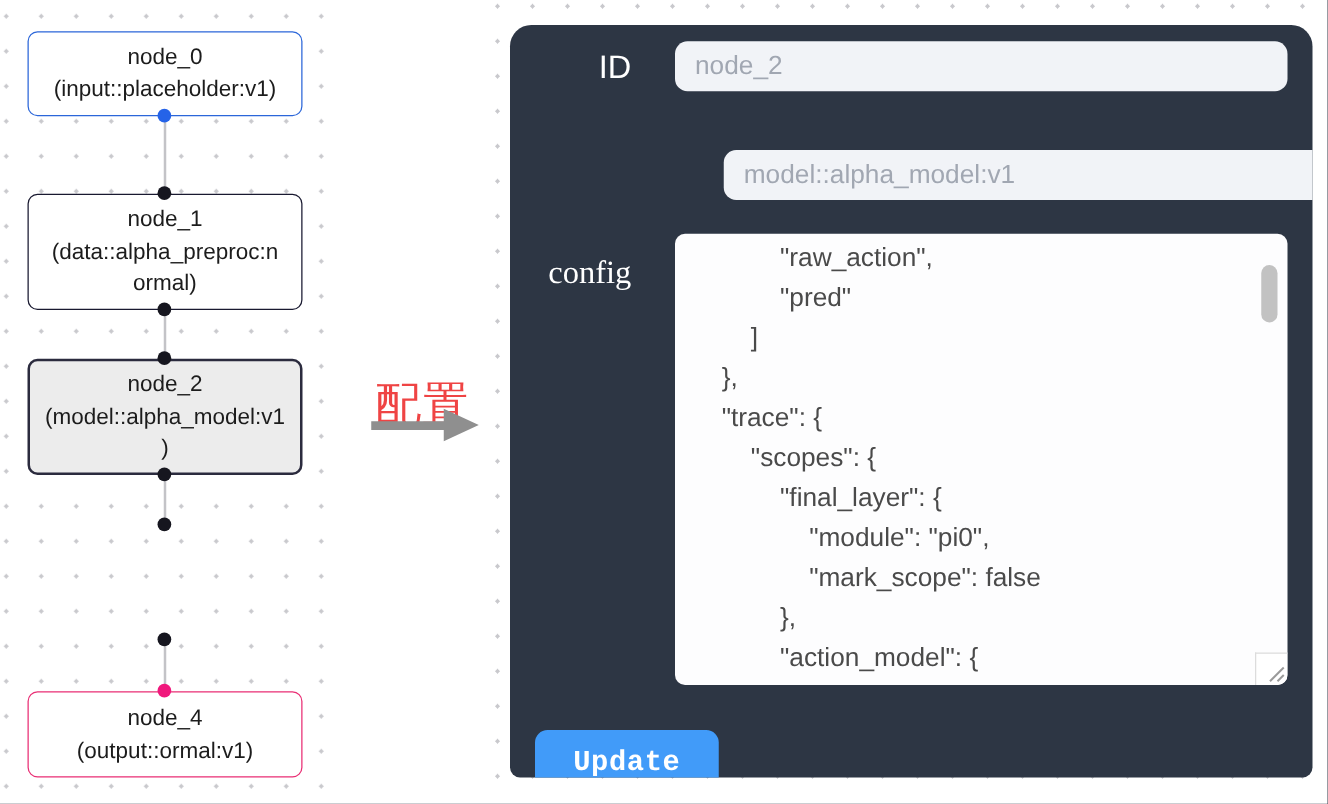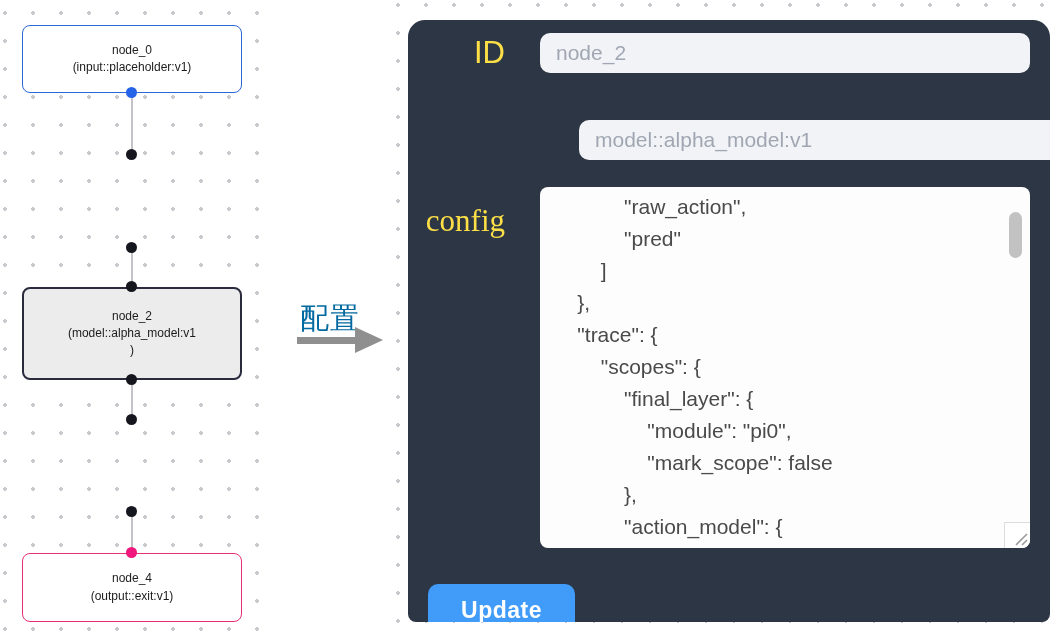--- a/index.html
+++ b/index.html
@@ -22,21 +22,21 @@
 
   
   .node {
     position:absolute;
     left:22px; width:220px;
     background:#ffffff;
     border:1.5px solid #191930;
     border-radius:8px;
     display:flex; align-items:center; justify-content:center;
     text-align:center;
-    font-size:12px; line-height:1.42; color:#1c1c1c;
+    font-size:18px; line-height:1.42; color:#1c1c1c;
     white-space:pre-line;
     cursor:default;
   }
   #node-0 { top:25px;  height:68px; border-color:#2b66d9; }
   #node-1 { top:155px; height:93px; }
   #node-2 { top:287px; height:93px; background:#ececec; border-width:2px; border-color:#2b2b3e; }
   #node-3 { top:420px; height:92px; }
   #node-4 { top:553px; height:69px; border-color:#e92e74; }
 
   .edge {
@@ -54,21 +54,21 @@
   }
   #handle-0-b { top:87px; background:#2563e8; }
   #handle-1-t { top:149px; } #handle-1-b { top:242px; }
   #handle-2-t { top:281px; } #handle-2-b { top:374px; }
   #handle-3-t { top:414px; } #handle-3-b { top:506px; }
   #handle-4-t { top:547px; background:#f0187c; }
 
   
   #annotation-label {
     position:absolute; left:300px; top:299px;
-    font-size:29px; color:#0369a1; letter-spacing:1px;
+    font-size:37px; color:#ef4444; letter-spacing:1px;
   }
   #annotation-arrow { position:absolute; left:297px; top:327px; width:88px; height:27px; }
   #annotation-arrow .shaft {
     position:absolute; left:0; top:10px; width:60px; height:7px; background:#8f8f8f;
   }
   #annotation-arrow .head {
     position:absolute; left:58px; top:0;
     width:0; height:0;
     border-left:28px solid #8f8f8f;
     border-top:13.5px solid transparent;
@@ -79,21 +79,21 @@
   #panel {
     position:absolute; left:15px; top:20px;
     width:642px; height:602px;
     background:#2d3644;
     border-radius:17px 17px 8px 8px;
     overflow:hidden;
   }
   .field-label {
     position:absolute; left:0; width:97px;
     text-align:right;
-    color:#fde047; font-size:31px;
+    color:#ffffff; font-size:26px;
   }
   #label-id     { top:13px;  height:40px; line-height:40px; }
   #label-type   { top:92px;  height:40px; line-height:40px; }
   #label-config { top:183px;font-family:Liberation Serif, serif; }
 
   .panel-input {
     position:absolute; left:132px; width:490px; height:40px;
     background:#f1f3f7;
     border:none; outline:none;
     border-radius:10px;
@@ -132,41 +132,44 @@
     border-left:1px solid #dcdcdc;
   }
   #config-resize-corner svg { position:absolute; right:2px; bottom:2px; }
 
   #update-button {
     position:absolute; left:20px; top:564px;
     width:147px; height:52px;
     background:#419bf9;
     border:none; border-radius:10px;
     color:#ffffff;
-    font-family:Liberation Sans, sans-serif;
+    font-family:Liberation Mono, monospace;
     font-size:23px; font-weight:bold; letter-spacing:0.5px;
     cursor:pointer;
   }
 </style>
 </head>
 <body>
 
 <div class="canvas" id="canvas-left">
   <div class="edge" id="edge-0"></div>
   <div class="edge" id="edge-1"></div>
   <div class="edge" id="edge-2"></div>
   <div class="edge" id="edge-3"></div>
 
   <div class="node" id="node-0">node_0
 (input::placeholder:v1)</div>
+  <div class="node" id="node-1">node_1
+(data::alpha_preproc:n
+ormal)</div>
   <div class="node" id="node-2">node_2
 (model::alpha_model:v1
 )</div>
   <div class="node" id="node-4">node_4
-(output::exit:v1)</div>
+(output::ormal:v1)</div>
 
   <div class="handle" id="handle-0-b"></div>
   <div class="handle" id="handle-1-t"></div>
   <div class="handle" id="handle-1-b"></div>
   <div class="handle" id="handle-2-t"></div>
   <div class="handle" id="handle-2-b"></div>
   <div class="handle" id="handle-3-t"></div>
   <div class="handle" id="handle-3-b"></div>
   <div class="handle" id="handle-4-t"></div>
 </div>

